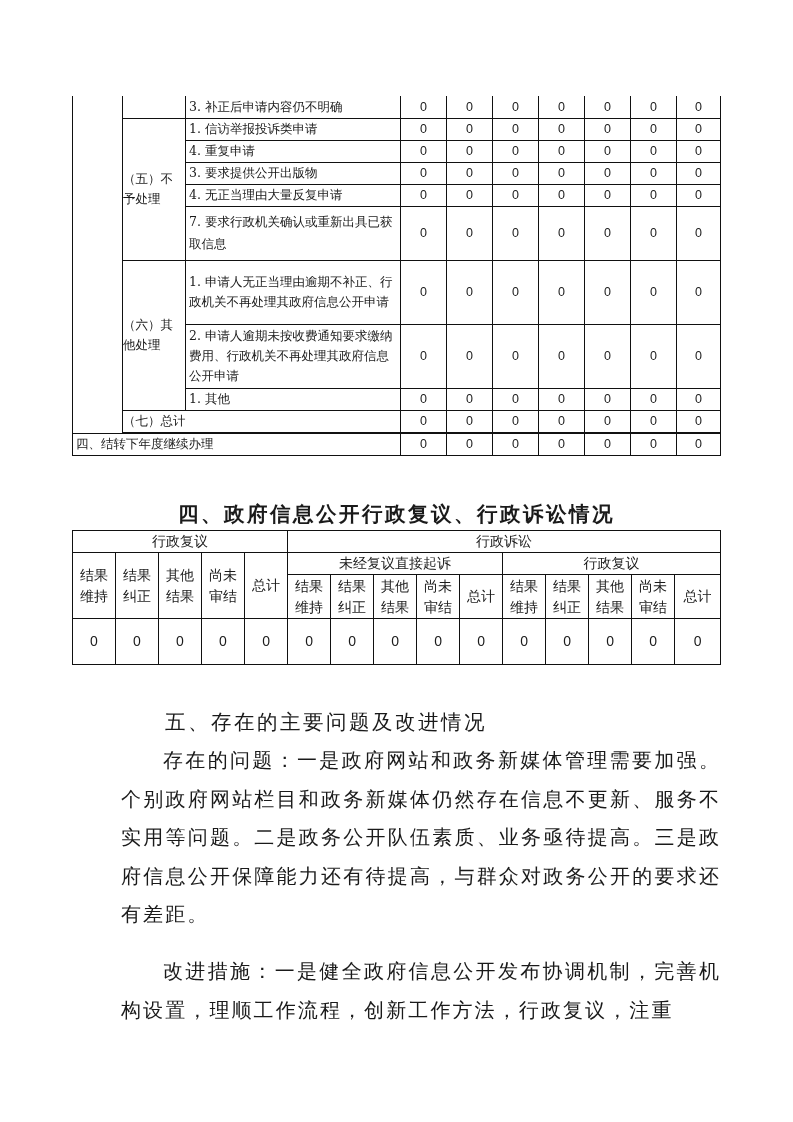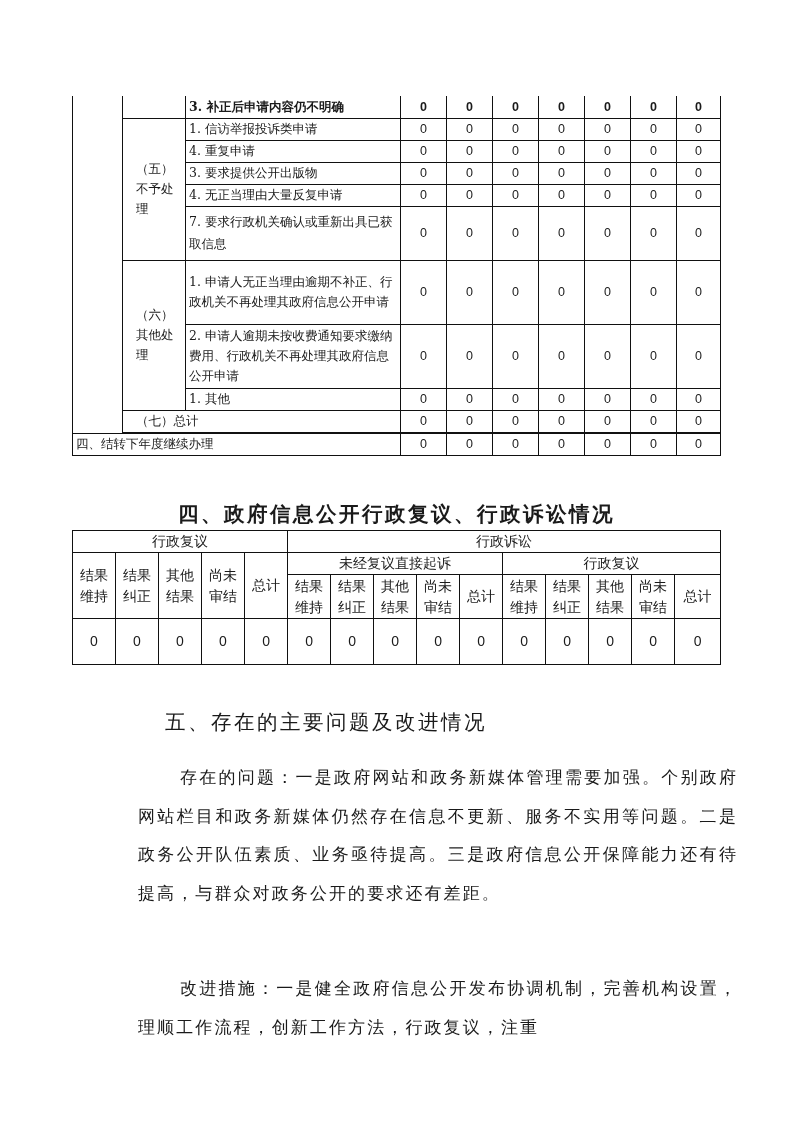--- a/index.html
+++ b/index.html
@@ -2,33 +2,33 @@
 <html><head>
 <meta charset="utf-8">
 <style>
   html, body { margin: 0; padding: 0; background: #ffffff; }
   body { width: 793px; height: 1122px; position: relative; overflow: hidden;
          font-family: "DejaVu Serif", "Liberation Serif", serif; color: #1a1a1a; }
   table { border-collapse: collapse; position: absolute; table-layout: fixed; }
   td { border: 1.5px solid #111; padding: 0; font-size: 12.5px; line-height: 20px; vertical-align: middle; }
   .num { text-align: center; font-family: "Liberation Sans", "DejaVu Sans", sans-serif; font-size: 12.5px; }
   .lbl { padding-left: 3px; text-align: left; }
-  .cat { padding-left: 13px; text-align: left; }
+  .cat { padding-left: 0; text-align: left; }
   .ctr { text-align: center; }
   
   #t1 { left: 72px; top: 96px; width: 648px; }
-  #t1 tr.first td { border-top: none; font-weight: bold; }
+  #t1 tr.first td { border-top: none; }
   #t2 { left: 72px; top: 530px; width: 648px; }
   #t2 td { font-size: 14px; line-height: 21px; }
   #t2 .data td { height: 44px; }
   .heading4 { position: absolute; left: 0; width: 793px; top: 500px; text-align: center;
               font-size: 20.5px; letter-spacing: 2.5px; font-weight: bold; }
   .heading5 { position: absolute; left: 165px; top: 708px; font-size: 20.5px; letter-spacing: 2.5px; }
-  .para { position: absolute; left: 121px; width: 600px; font-size: 17px; line-height: 38.5px;
-          letter-spacing: 2.1px; text-indent: 42px; text-align: justify; margin: 17px; }
+  .para { position: absolute; left: 121px; width: 600px; font-size: 20px; line-height: 38.5px;
+          letter-spacing: 2.1px; text-indent: 42px; text-align: justify; margin: 0; }
   #p1 { top: 741px; }
   #p2 { top: 952px; }
 </style>
 </head>
 <body>
 
 <table id="t1">
   <colgroup>
     <col style="width:50px">
       <col style="width:63px">

